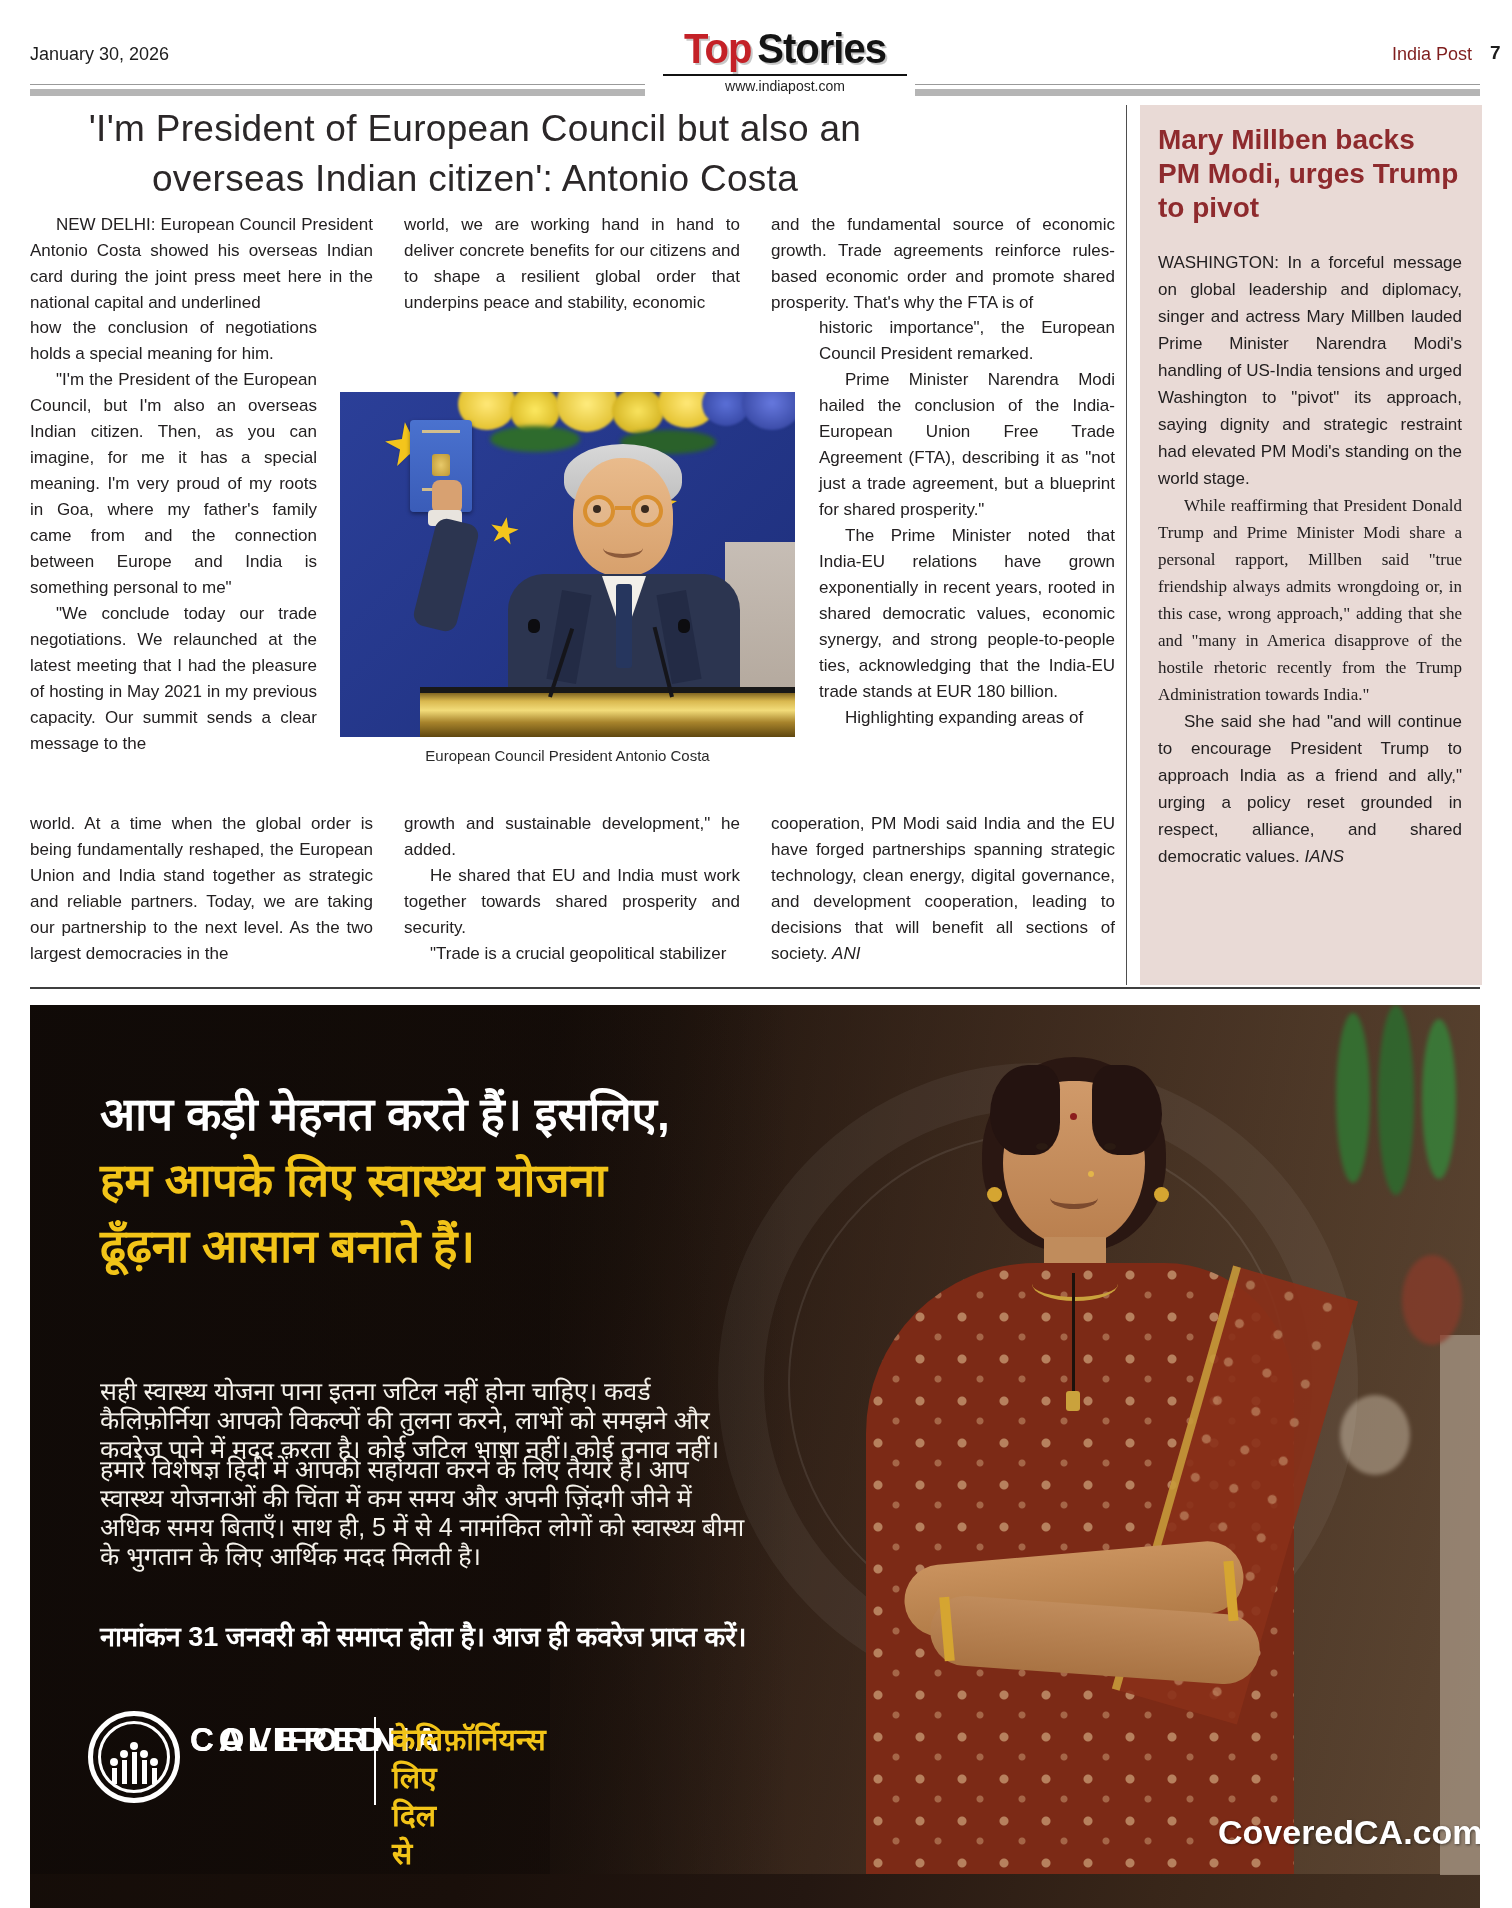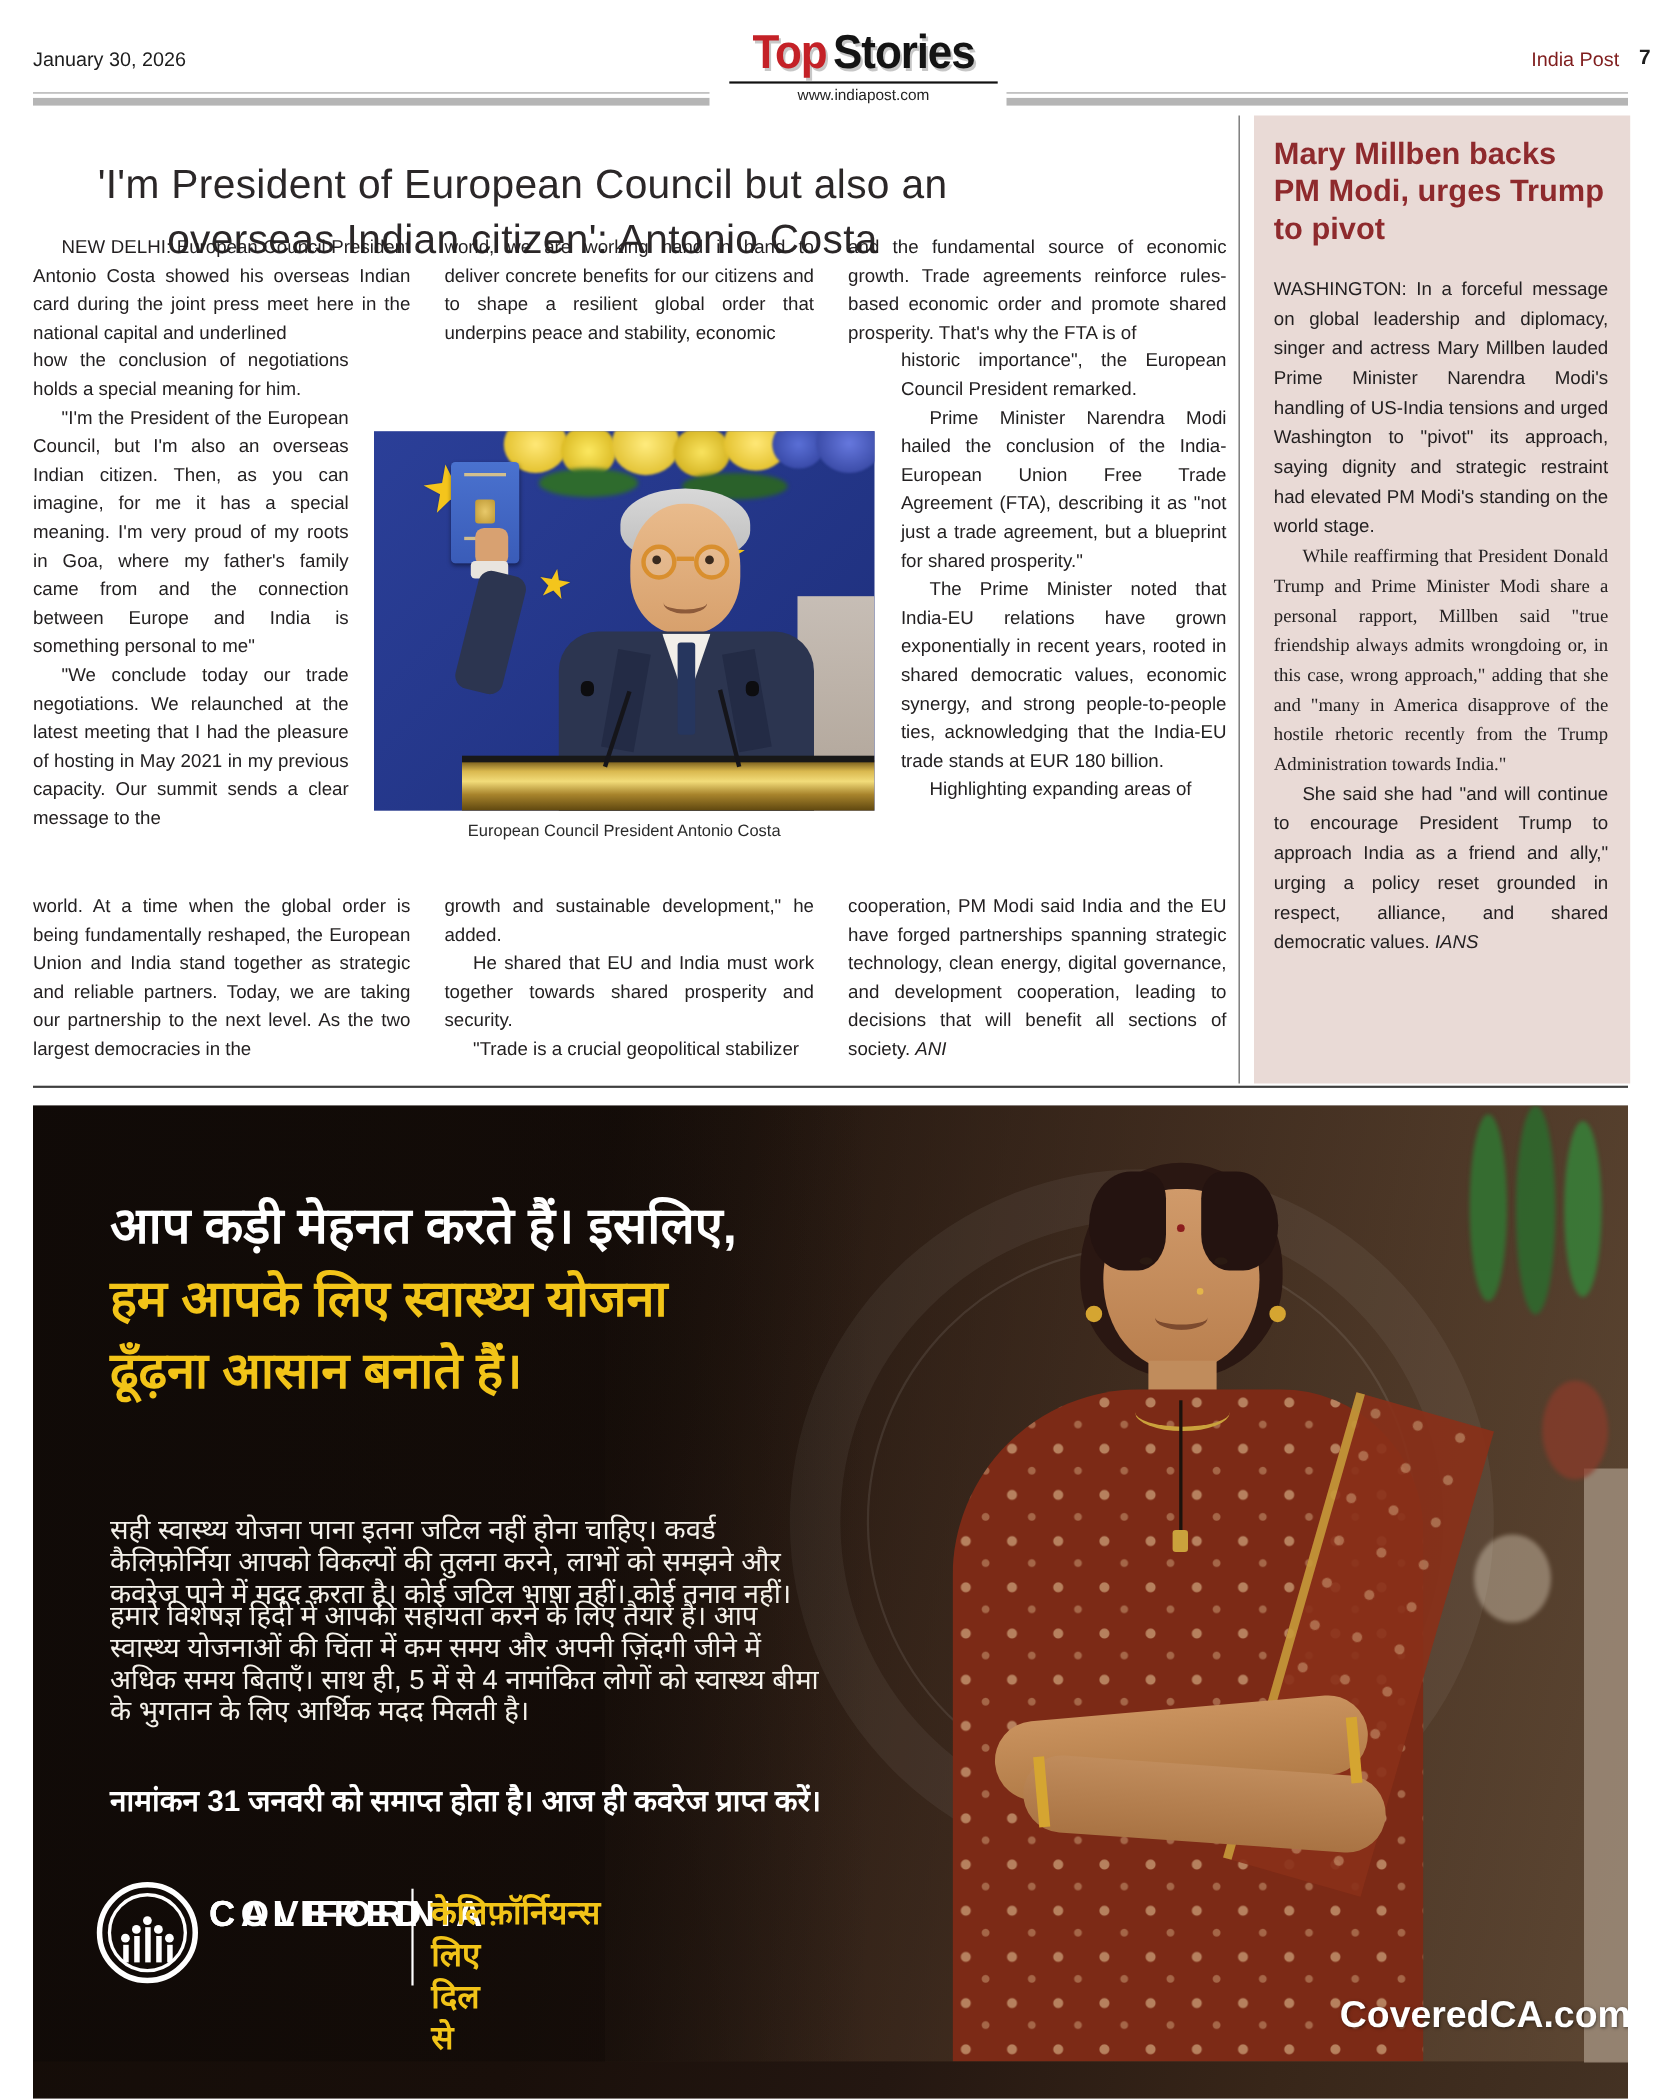--- a/index.html
+++ b/index.html
@@ -15,21 +15,21 @@
   .brand-name { font-size:40px; font-weight:bold; letter-spacing:-1px; transform:scaleY(1.08);
                 text-shadow:2px 2px 0 rgba(0,0,0,0.22); color:#141414; }
   .brand-top { color:#c42127; padding-right:6px; }
   .brand-rule { width:244px; height:2px; background:#111; margin:3px auto 2px; }
   .brand-site { font-size:14px; color:#222; }
   .rule-thin  { position:absolute; height:1px; background:#9a9a9a; top:84px; }
   .rule-thick { position:absolute; height:7px; background:#b5b5b5; top:89px; }
 
   
   .headline { position:absolute; left:30px; top:104px; width:890px; text-align:center;
-              font-size:37px; line-height:50px; font-weight:400; letter-spacing:.3px; color:#2b2728;margin-top:39px; }
+              font-size:37px; line-height:50px; font-weight:400; letter-spacing:.3px; color:#2b2728; }
 
   
   .tcol { position:absolute; font-size:17px; line-height:26px; text-align:justify; color:#232021; }
   .tcol p { margin:0; }
   .tcol p + p { text-indent:26px; }
   .tcol.indent-first p:first-child { text-indent:26px; }
   .agency { font-style:italic; }
 
   
   .photo { position:absolute; left:340px; top:392px; width:455px; height:345px; overflow:hidden;

